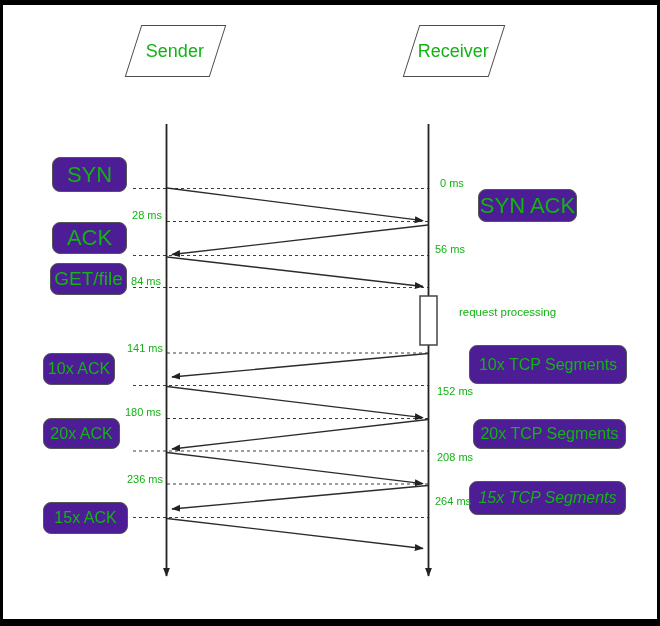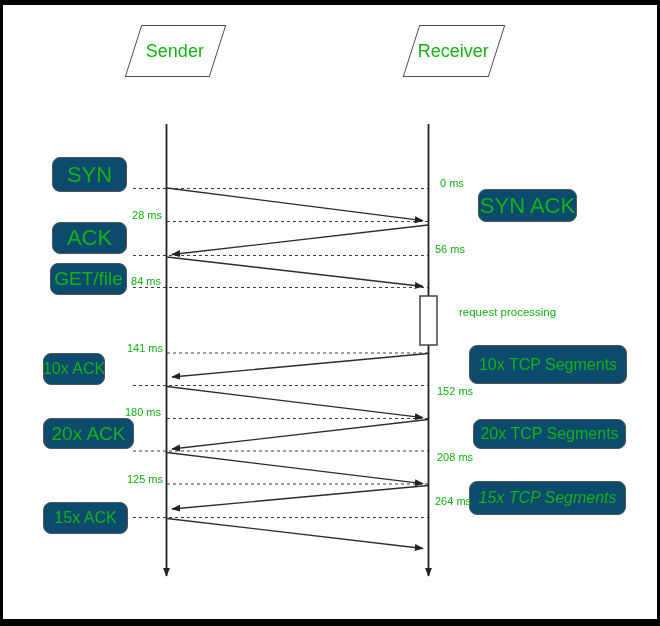--- a/index.html
+++ b/index.html
@@ -34,21 +34,21 @@
   .actor span{
     transform:skewX(17.7deg);
     color:var(--green);
     font-size:18px;
     white-space:nowrap;
   }
   .msgbox{
     position:absolute;
     border:1.6px solid var(--boxborder);
     border-radius:8px;
-    background:#0c4a6e;
+    background:#4c1d95;
     display:flex;align-items:center;justify-content:center;
     color:var(--green);
     white-space:nowrap;
     box-sizing:border-box;
   }
   .tl{
     position:absolute;
     color:var(--green);
     font-size:11px;
     line-height:11px;
@@ -111,36 +111,36 @@
   <div class="actor" style="left:133px;top:25px;width:83px;height:50px;">
     <span>Sender</span>
   </div>
   <div class="actor" style="left:411px;top:25px;width:84px;height:50px;">
     <span>Receiver</span>
   </div>
 
   <div class="msgbox" style="left:52px;top:157px;width:75px;height:35px;font-size:22px;">SYN</div>
   <div class="msgbox" style="left:52px;top:222px;width:75px;height:32px;font-size:22px;">ACK</div>
   <div class="msgbox" style="left:50px;top:263px;width:77px;height:32px;font-size:19px;">GET/file</div>
-  <div class="msgbox" style="left:43px;top:353px;width:62px;height:32px;font-size:16px;">10x ACK</div>
-  <div class="msgbox" style="left:43px;top:418px;width:91px;height:31px;font-size:19px;">20x ACK</div>
+  <div class="msgbox" style="left:43px;top:353px;width:72px;height:32px;font-size:16px;">10x ACK</div>
+  <div class="msgbox" style="left:43px;top:418px;width:77px;height:31px;font-size:16px;">20x ACK</div>
   <div class="msgbox" style="left:43px;top:502px;width:85px;height:32px;font-size:16px;">15x ACK</div>
 
   <div class="msgbox" style="left:478px;top:189px;width:99px;height:33px;font-size:22px;">SYN ACK</div>
   <div class="msgbox" style="left:469px;top:345px;width:158px;height:39px;font-size:16px;">10x TCP Segments</div>
   <div class="msgbox" style="left:473px;top:419px;width:153px;height:30px;font-size:16px;">20x TCP Segments</div>
   <div class="msgbox" style="left:469px;top:481px;width:157px;height:34px;font-size:16px;font-style:italic;">15x TCP Segments</div>
 
   <div class="tl right-col" style="left:440px;top:178px;">0 ms</div>
   <div class="tl left-col" style="left:92px;width:70px;top:210px;">28 ms</div>
   <div class="tl right-col" style="left:435px;top:244px;">56 ms</div>
   <div class="tl left-col" style="left:91px;width:70px;top:276px;">84 ms</div>
   <div class="tl left-col" style="left:93px;width:70px;top:343px;">141 ms</div>
   <div class="tl right-col" style="left:437px;top:386px;">152 ms</div>
   <div class="tl left-col" style="left:91px;width:70px;top:407px;">180 ms</div>
   <div class="tl right-col" style="left:437px;top:452px;">208 ms</div>
-  <div class="tl left-col" style="left:93px;width:70px;top:474px;">125 ms</div>
+  <div class="tl left-col" style="left:93px;width:70px;top:474px;">236 ms</div>
   <div class="tl right-col" style="left:435px;top:496px;">264 ms</div>
 
   <div class="note" style="left:459px;top:306px;">request processing</div>
 
   <div class="frame"></div>
 </div>
 
 </body></html>

